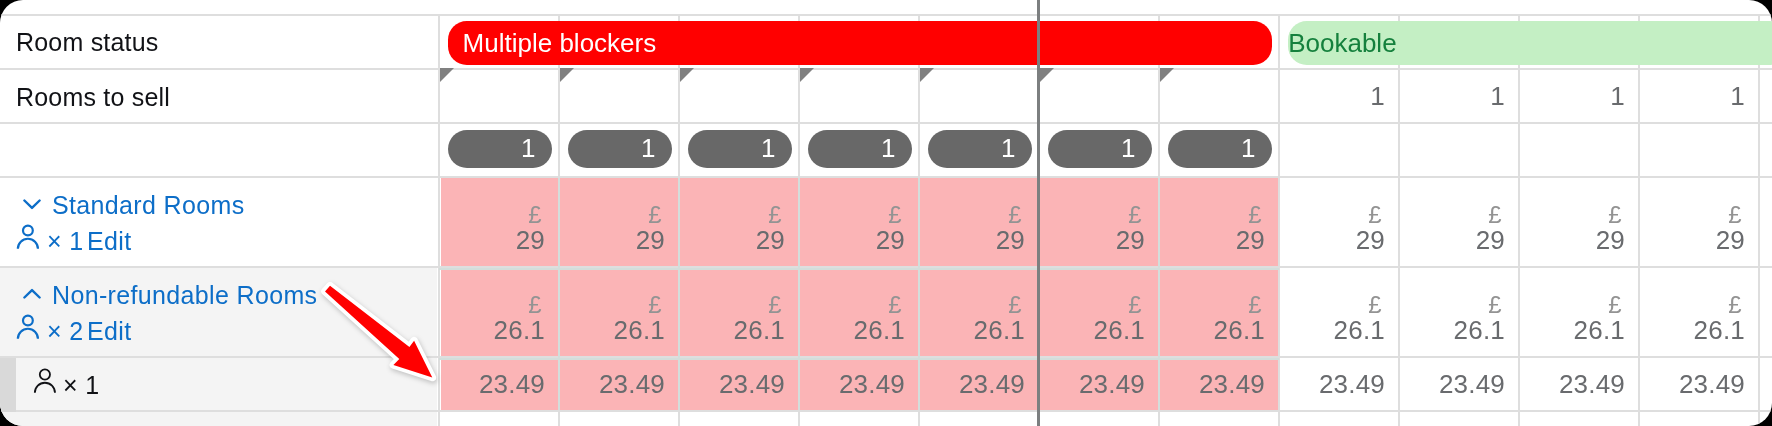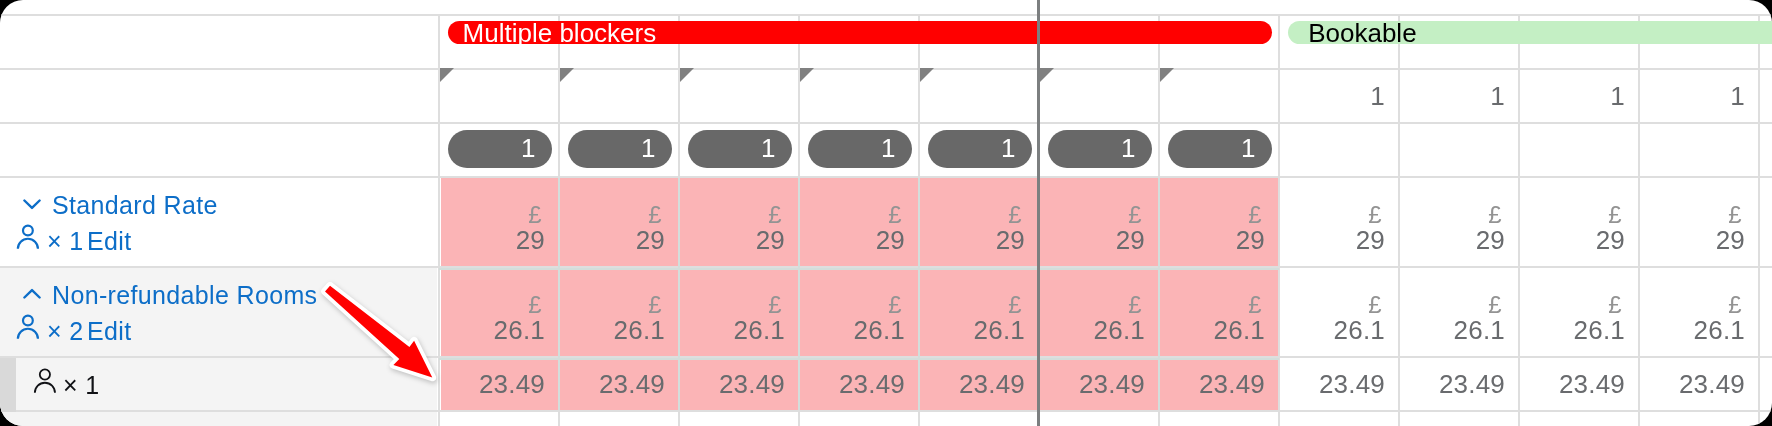--- a/index.html
+++ b/index.html
@@ -18,21 +18,21 @@
 
   .lab{position:absolute;left:16px;font-size:25px;line-height:32px;letter-spacing:0.2px;color:#111216;}
 
   .cellnum{position:absolute;font-size:26px;line-height:32px;letter-spacing:0.2px;color:#696b6e;text-align:right;}
   .cur{position:absolute;font-size:24px;line-height:24px;color:#939393;text-align:right;}
 
   .pill{position:absolute;height:37.5px;border-radius:19px;}
   .pill .t{position:absolute;right:16px;top:50%;transform:translateY(-50%) translateY(-1.5px);
            font-size:26px;line-height:28px;color:#fff;}
 
-  .bar{position:absolute;height:23px;border-radius:18.8px;display:flex;align-items:center;}
+  .bar{position:absolute;height:44px;border-radius:18.8px;display:flex;align-items:center;}
   .bar .t{font-size:26px;line-height:30px;margin-left:18px;white-space:nowrap;}
 
   .tri{position:absolute;width:0;height:0;border-left:14px solid #808080;border-bottom:14px solid transparent;}
 
   .pcell{position:absolute;background:#fbb4b6;}
 
   .ratename{position:absolute;font-size:25px;line-height:32px;letter-spacing:0.35px;color:#0d6ec8;white-space:nowrap;}
   .occ{position:absolute;font-size:25px;line-height:32px;letter-spacing:0.35px;color:#0d6ec8;white-space:nowrap;}
   .occ.dark{color:#111216;}
 
@@ -76,26 +76,28 @@
   <div class="vr pinkline" style="left:558px;top:178px;height:232px"></div>
   <div class="vr pinkline" style="left:678px;top:178px;height:232px"></div>
   <div class="vr pinkline" style="left:798px;top:178px;height:232px"></div>
   <div class="vr pinkline" style="left:918px;top:178px;height:232px"></div>
   <div class="vr pinkline" style="left:1038px;top:178px;height:232px"></div>
   <div class="vr pinkline" style="left:1158px;top:178px;height:232px"></div>
   <div class="hr pinkline" style="top:268px;left:439px;width:840px"></div>
   <div class="hr pinkline" style="top:358px;left:439px;width:840px"></div>
   <div class="indent" style="top:358px;height:54px"></div>
 
+  <div class="lab" style="top:26px">Room status</div>
+  <div class="lab" style="top:81px">Rooms to sell</div>
 
   <div class="bar" style="left:447.6px;top:21.3px;width:824.8px;background:#ff0000">
     <span class="t" style="color:#ffffff;margin-left:15px">Multiple blockers</span>
   </div>
   <div class="bar" style="left:1288.2px;top:21.3px;width:500px;background:#c4efc4">
-    <span class="t" style="color:#000000;margin-left:20px">Bookable</span>
+    <span class="t" style="color:#15803d;margin-left:0">Bookable</span>
   </div>
 
   <div class="tri" style="left:440px;top:68px"></div>
   <div class="tri" style="left:560px;top:68px"></div>
   <div class="tri" style="left:680px;top:68px"></div>
   <div class="tri" style="left:800px;top:68px"></div>
   <div class="tri" style="left:920px;top:68px"></div>
   <div class="tri" style="left:1040px;top:68px"></div>
   <div class="tri" style="left:1160px;top:68px"></div>
   <div class="cellnum" style="left:1279px;width:106px;top:80px">1</div>
@@ -124,21 +126,21 @@
   <div class="pill" style="left:1168px;top:130px;width:103.5px;background:#686868">
         <span class="t">1</span>
       </div>
 
   <div>
     <span style="position:absolute;left:23px;top:198px">
           <svg width="18" height="12" viewBox="0 0 18 12">
             <path d="M1.4 2.5 L9 9.9 L16.6 2.5" fill="none" stroke="#0d6ec8" stroke-width="2.4" stroke-linecap="round" stroke-linejoin="round"></path>
           </svg>
         </span>
-    <div class="ratename" style="left:52px;top:188.7px">Standard Rate</div>
+    <div class="ratename" style="left:52px;top:188.7px">Standard Rooms</div>
     <span style="position:absolute;left:16px;top:223px">
           <svg width="24" height="27" viewBox="0 0 24 27">
             <circle cx="11.9" cy="7.5" r="4.90" fill="none" stroke="#0d6ec8" stroke-width="2.20"></circle>
             <path d="M1.85 25.8 A10.05 10.05 0 0 1 21.95 25.8" fill="none" stroke="#0d6ec8" stroke-width="2.20" stroke-linecap="butt"></path>
           </svg>
         </span>
     <div class="occ" style="left:47px;top:224.6px">× 1</div>
     <div class="occ" style="left:87px;top:224.6px">Edit</div>
   </div>
   <div>

